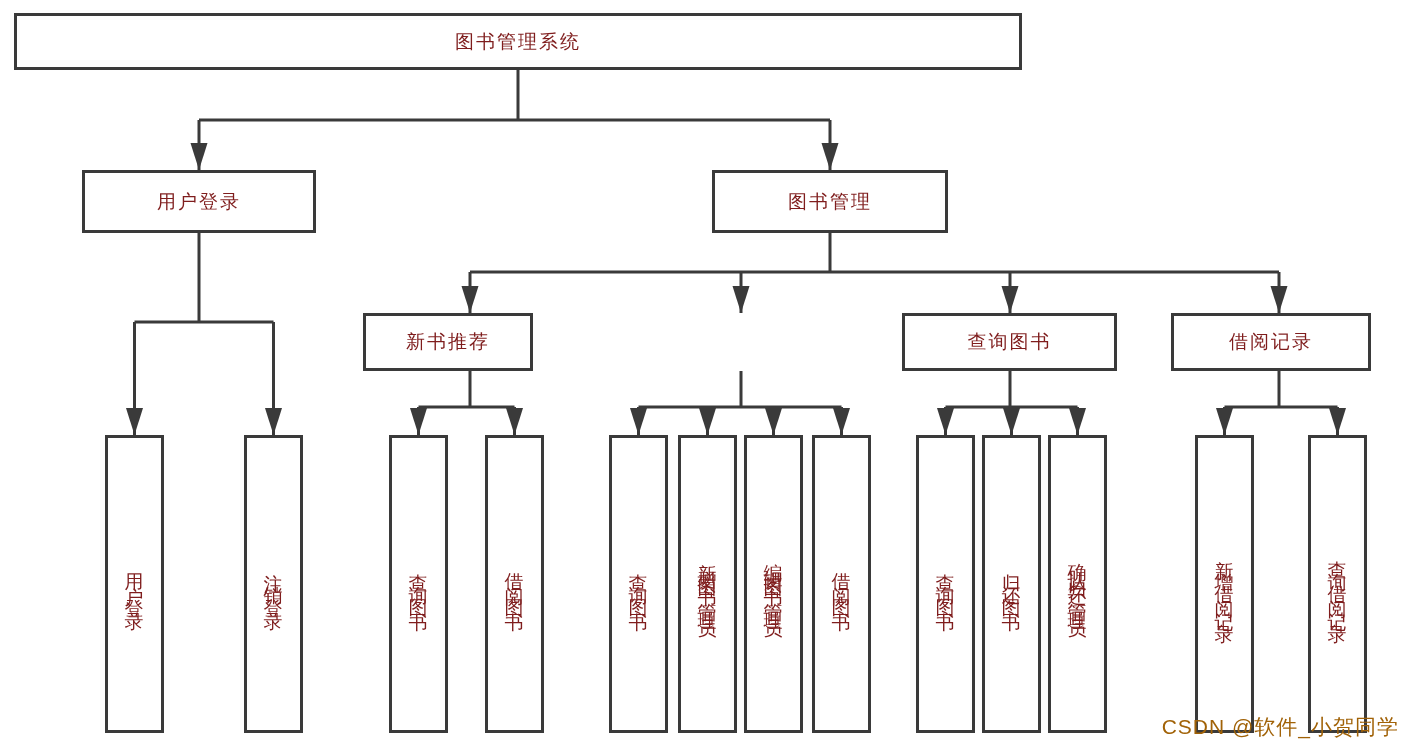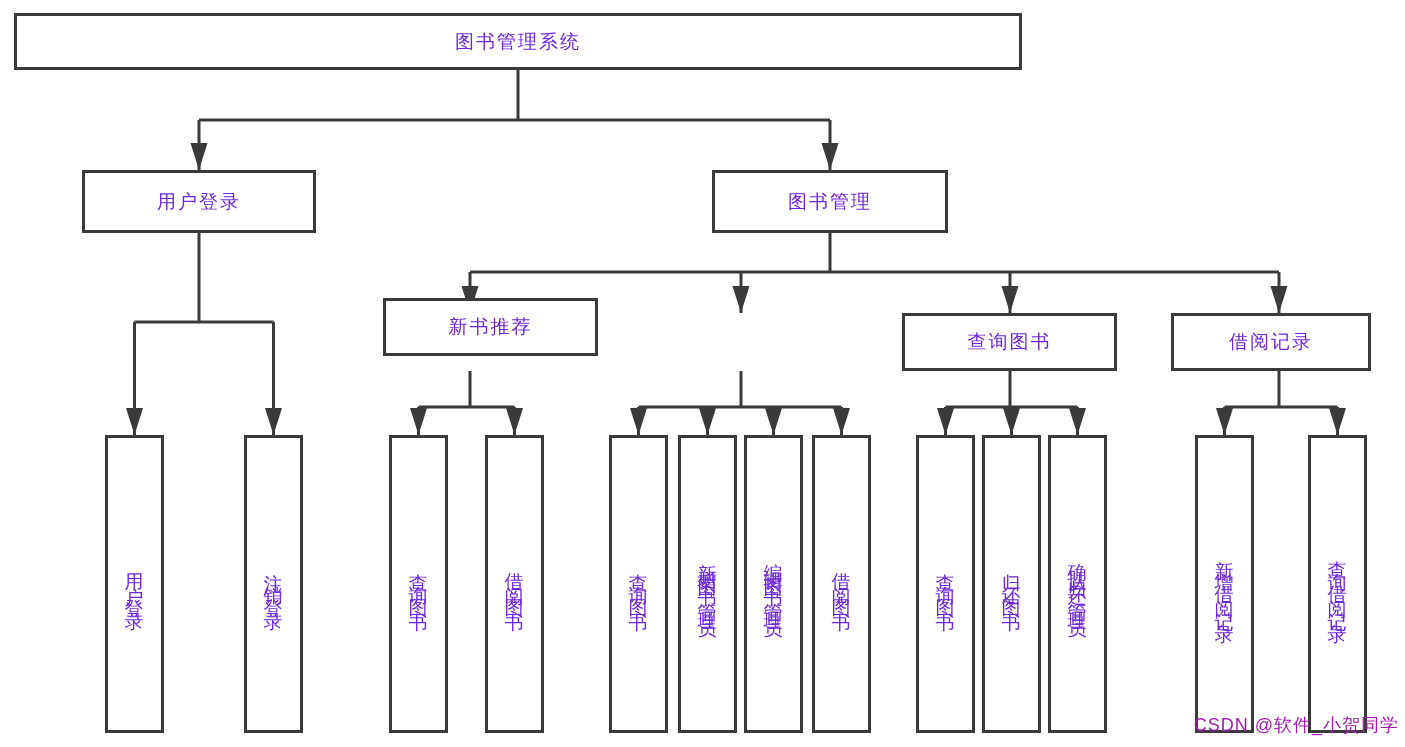--- a/index.html
+++ b/index.html
@@ -3,47 +3,47 @@
 <meta charset="utf-8">
 <style>
   * { margin:0; padding:0; box-sizing:border-box; }
   html,body { background:#ffffff; }
   body { font-family:"Liberation Sans", sans-serif; }
   .canvas { position:relative; width:1405px; height:747px; background:#ffffff; overflow:hidden; }
   .wires { position:absolute; left:0; top:0; width:1405px; height:747px; }
   .node {
     position:absolute; border:3px solid #3a3a3a; background:#ffffff;
     display:flex; align-items:center; justify-content:center;
-    color:#6d28d9;
+    color:#7f1d1d;
   }
   .h  { font-size:19px; }
   .h span { letter-spacing:2px; }
   .leaf { width:59px; height:298px; top:435px; }
   .leaf span {
     writing-mode:vertical-rl; text-orientation:mixed;
     font-size:19px; letter-spacing:13px; line-height:1;
   }
   .leaf.tight span { letter-spacing:8px; }
   
   #root { left:14px;  top:13px;  width:1008px; height:57px; }
   #l2a  { left:82px;  top:170px; width:234px;  height:63px; }
   #l2b  { left:712px; top:170px; width:236px;  height:63px; }
-  #l3a  { left:363px; top:298px; width:215px;  height:58px;margin-left:20px; }
+  #l3a  { left:363px; top:313px; width:170px;  height:58px; }
   #l3b  { left:633px; top:313px; width:216px;  height:58px; }
   #l3c  { left:902px; top:313px; width:215px;  height:58px; }
   #l3d  { left:1171px;top:313px; width:200px;  height:58px; }
   #f01 { left:105px; }  #f02 { left:244px; }
   #f03 { left:389px; }  #f04 { left:485px; }
   #f05 { left:609px; }  #f06 { left:678px; }
   #f07 { left:744px; }  #f08 { left:812px; }
   #f09 { left:916px; }  #f10 { left:982px; }  #f11 { left:1048px; }
   #f12 { left:1195px; } #f13 { left:1308px; }
   .watermark {
     position:absolute; top:713px; right:6px; z-index:5;
-    color:#a21caf; font-size:18px; letter-spacing:1px; white-space:nowrap;
+    color:#a16207; font-size:21px; letter-spacing:1px; white-space:nowrap;
   }
 </style>
 </head>
 <body>
 
 <div class="canvas">
 
   <svg class="wires" viewBox="0 0 1405 747" aria-hidden="true">
     <path fill="none" stroke="#3a3a3a" stroke-width="3" d="
       M518,70 V120 M199,120 H830 M199,120 V170 M830,120 V170

